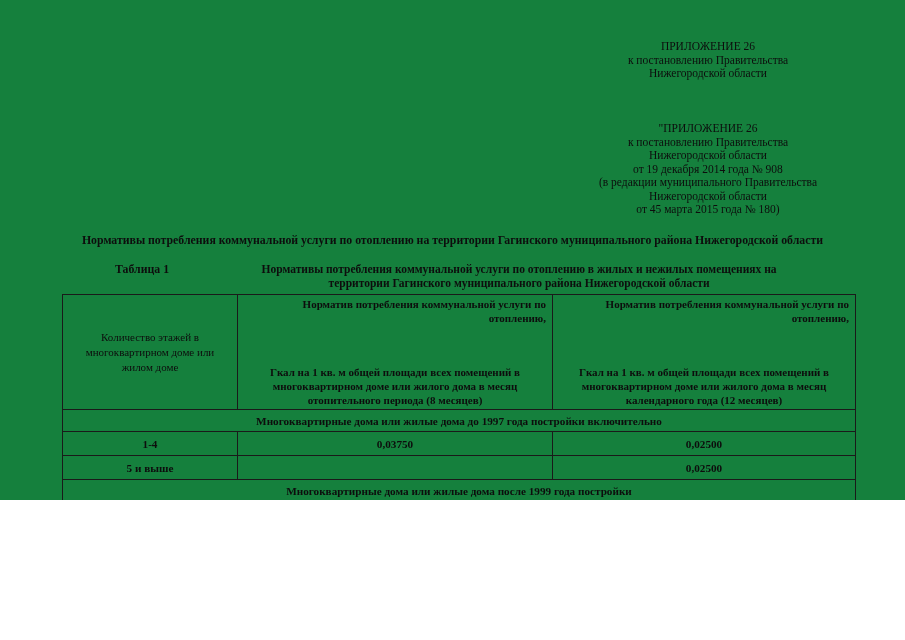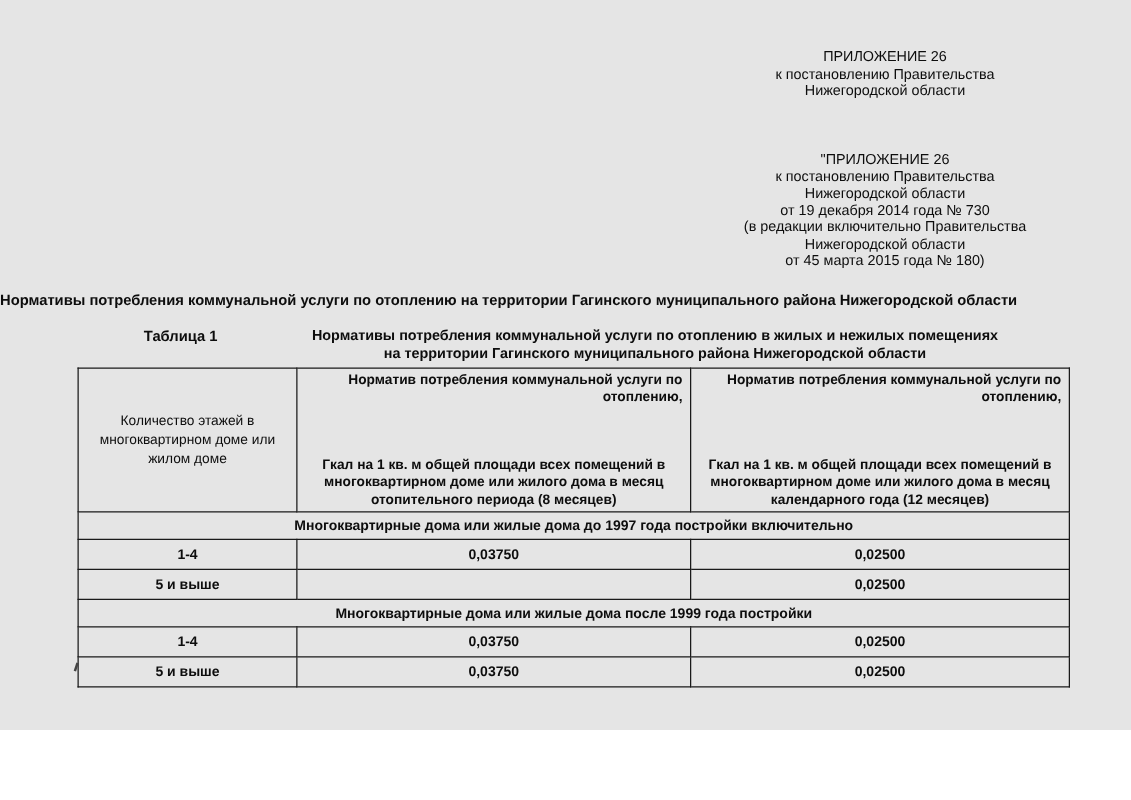--- a/index.html
+++ b/index.html
@@ -3,42 +3,43 @@
 <meta charset="utf-8">
 <style>
   html, body {
     margin: 0;
     padding: 0;
     background: #ffffff;
   }
   .page {
     position: relative;
     width: 905px;
-    height: 584px;
-    background: #e5e5e5;
-    font-family: Liberation Sans, sans-serif;
+    height: 500px;
+    background: #15803d;
+    font-family: Liberation Serif, serif;
     color: #0d0d0d;
     overflow: hidden;
   }
   .hdr-block {
     position: absolute;
     left: 548px;
     width: 320px;
     text-align: center;
     font-size: 11.5px;
     line-height: 13.5px;
   }
   .hdr-block.first { top: 40px; }
   .hdr-block.second { top: 122px; }
   .hdr-line { white-space: nowrap; }
   .main-title {
     position: absolute;
     top: 233px;
     left: 0;
     width: 905px;
+    text-align: center;
     font-weight: bold;
     font-size: 11.8px;
   }
   .table-caption-row {
     position: absolute;
     top: 262px;
     left: 50px;
     width: 793px;
     display: flex;
     align-items: flex-start;
@@ -113,22 +114,22 @@
   <div class="hdr-block first">
     <div class="hdr-line">ПРИЛОЖЕНИЕ 26</div>
     <div class="hdr-line">к постановлению Правительства</div>
     <div class="hdr-line">Нижегородской области</div>
   </div>
 
   <div class="hdr-block second">
     <div class="hdr-line">"ПРИЛОЖЕНИЕ 26</div>
     <div class="hdr-line">к постановлению Правительства</div>
     <div class="hdr-line">Нижегородской области</div>
-    <div class="hdr-line">от 19 декабря 2014 года № 730</div>
-    <div class="hdr-line">(в редакции включительно Правительства</div>
+    <div class="hdr-line">от 19 декабря 2014 года № 908</div>
+    <div class="hdr-line">(в редакции муниципального Правительства</div>
     <div class="hdr-line">Нижегородской области</div>
     <div class="hdr-line">от 45 марта 2015 года № 180)</div>
   </div>
 
   <div class="main-title">Нормативы потребления коммунальной услуги по отоплению на территории Гагинского муниципального района Нижегородской области</div>
 
   <div class="table-caption-row">
     <div class="table-label">Таблица 1</div>
     <div class="table-caption">Нормативы потребления коммунальной услуги по отоплению в жилых и нежилых помещениях на территории Гагинского муниципального района Нижегородской области</div>
   </div>

